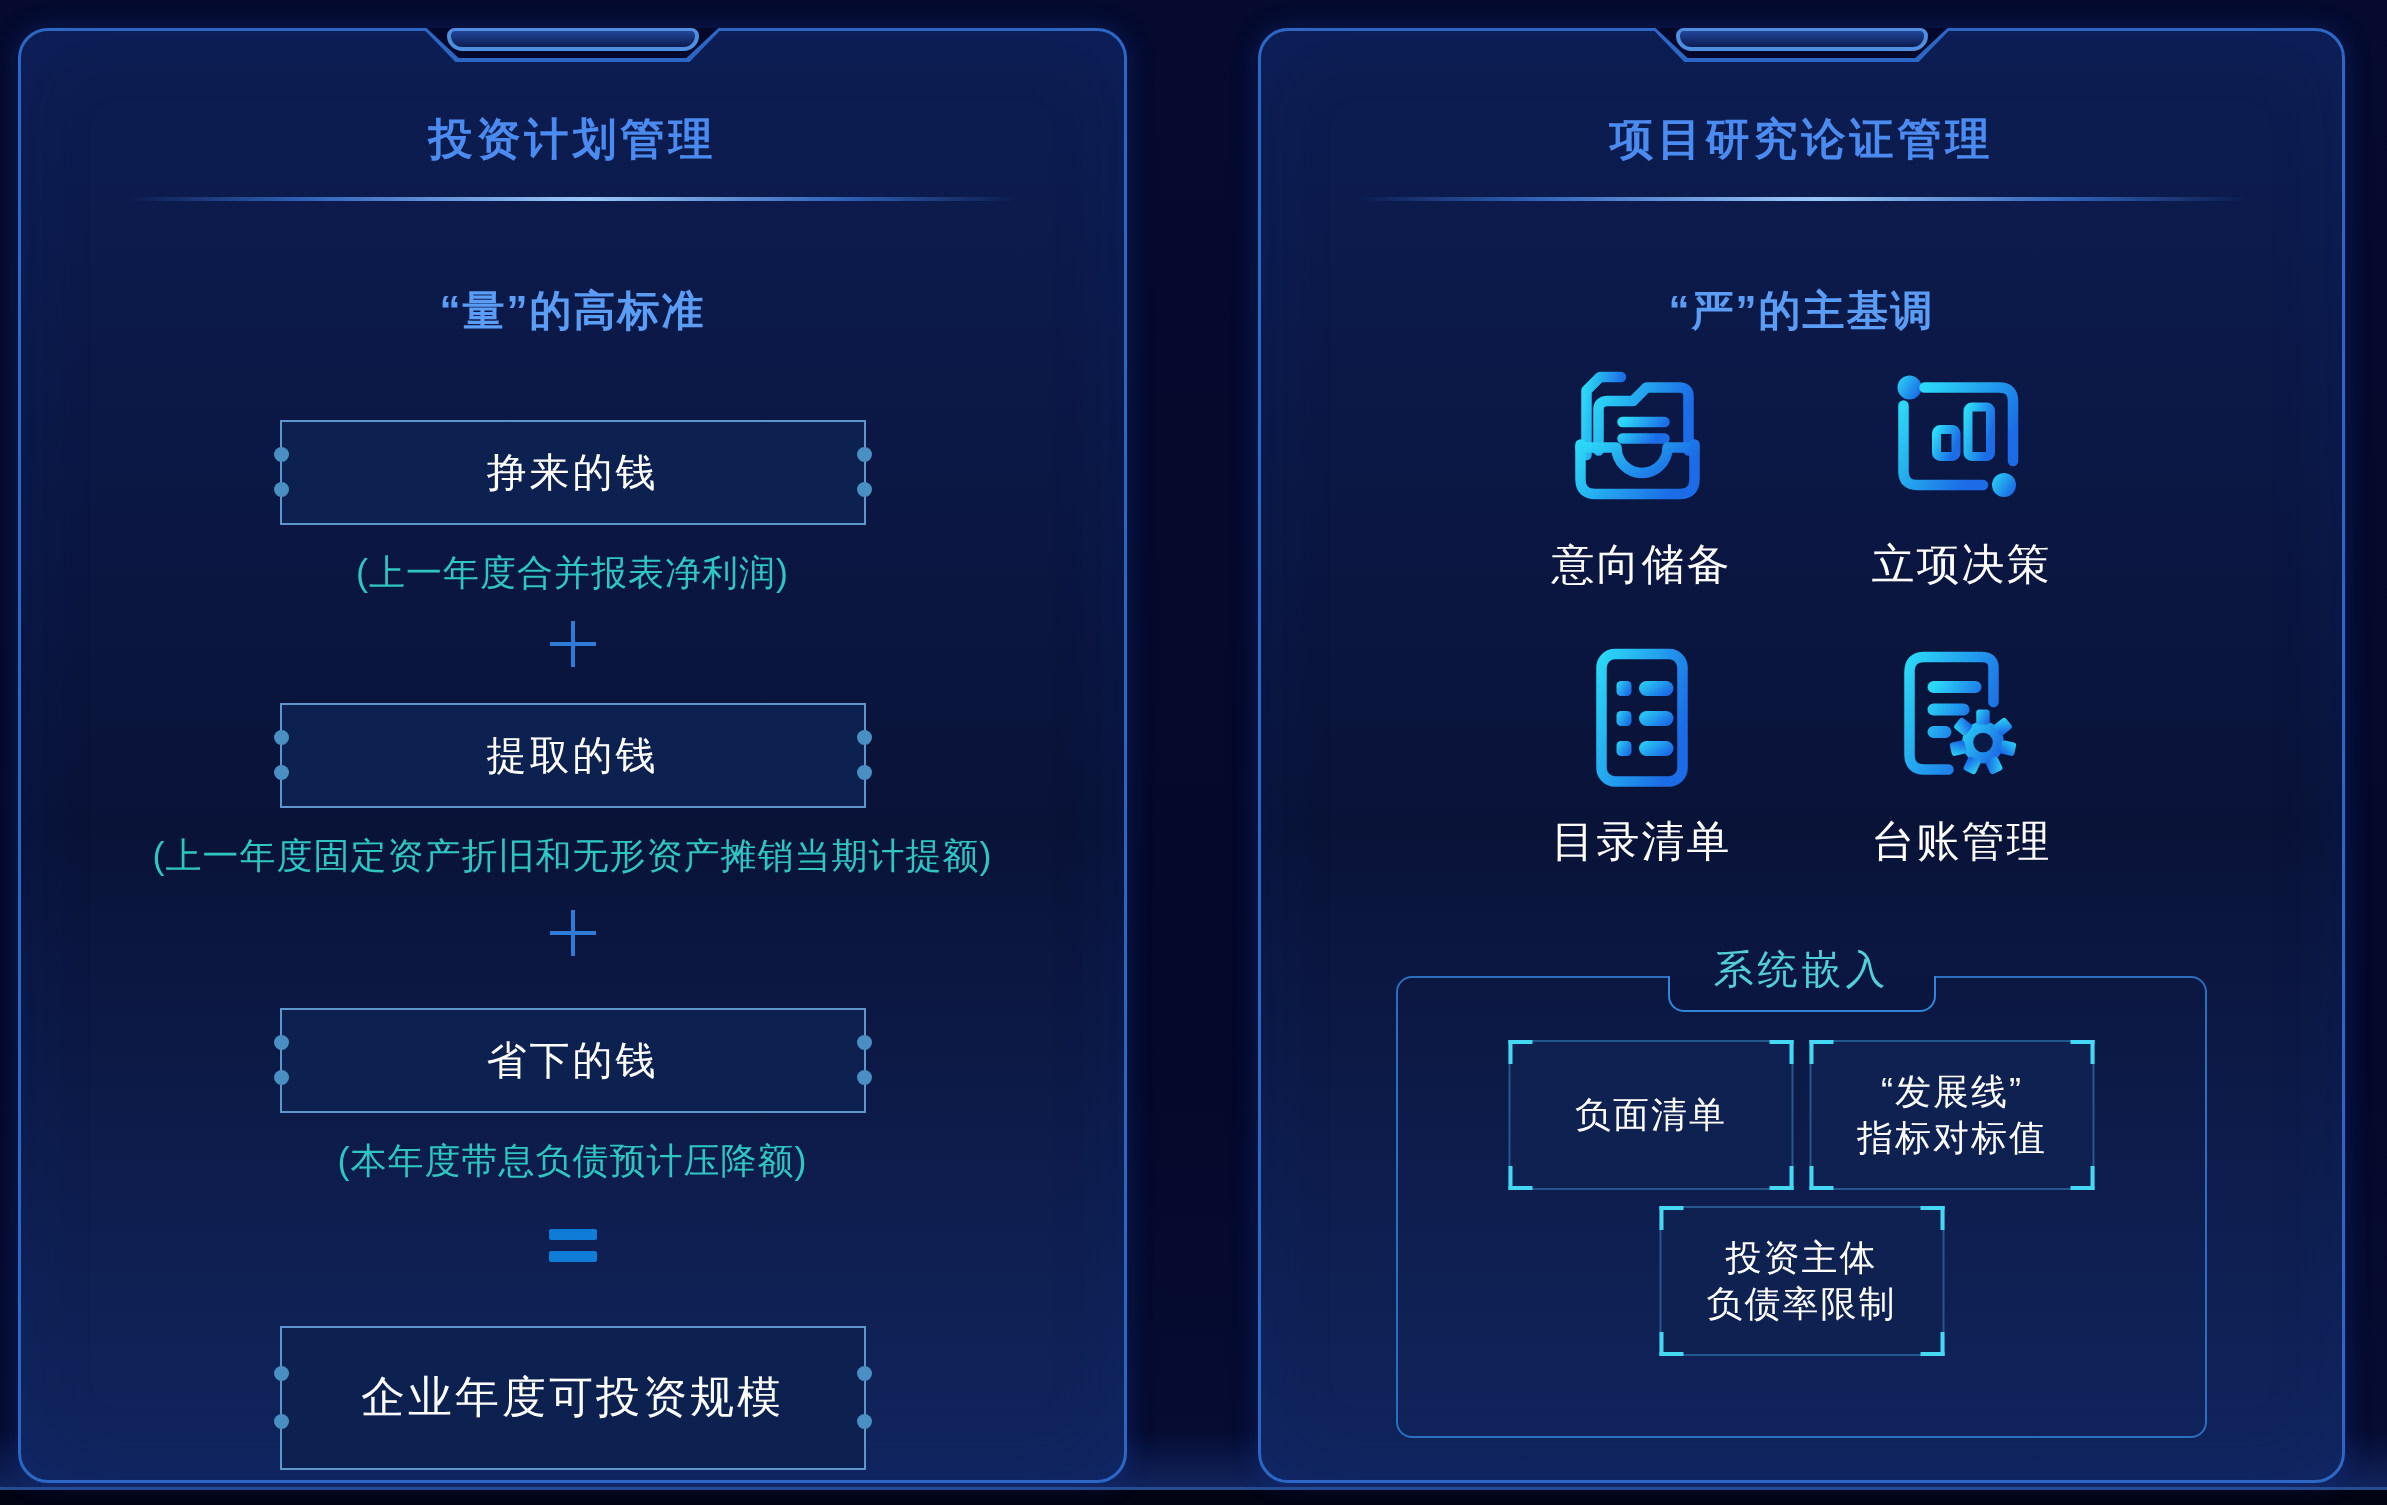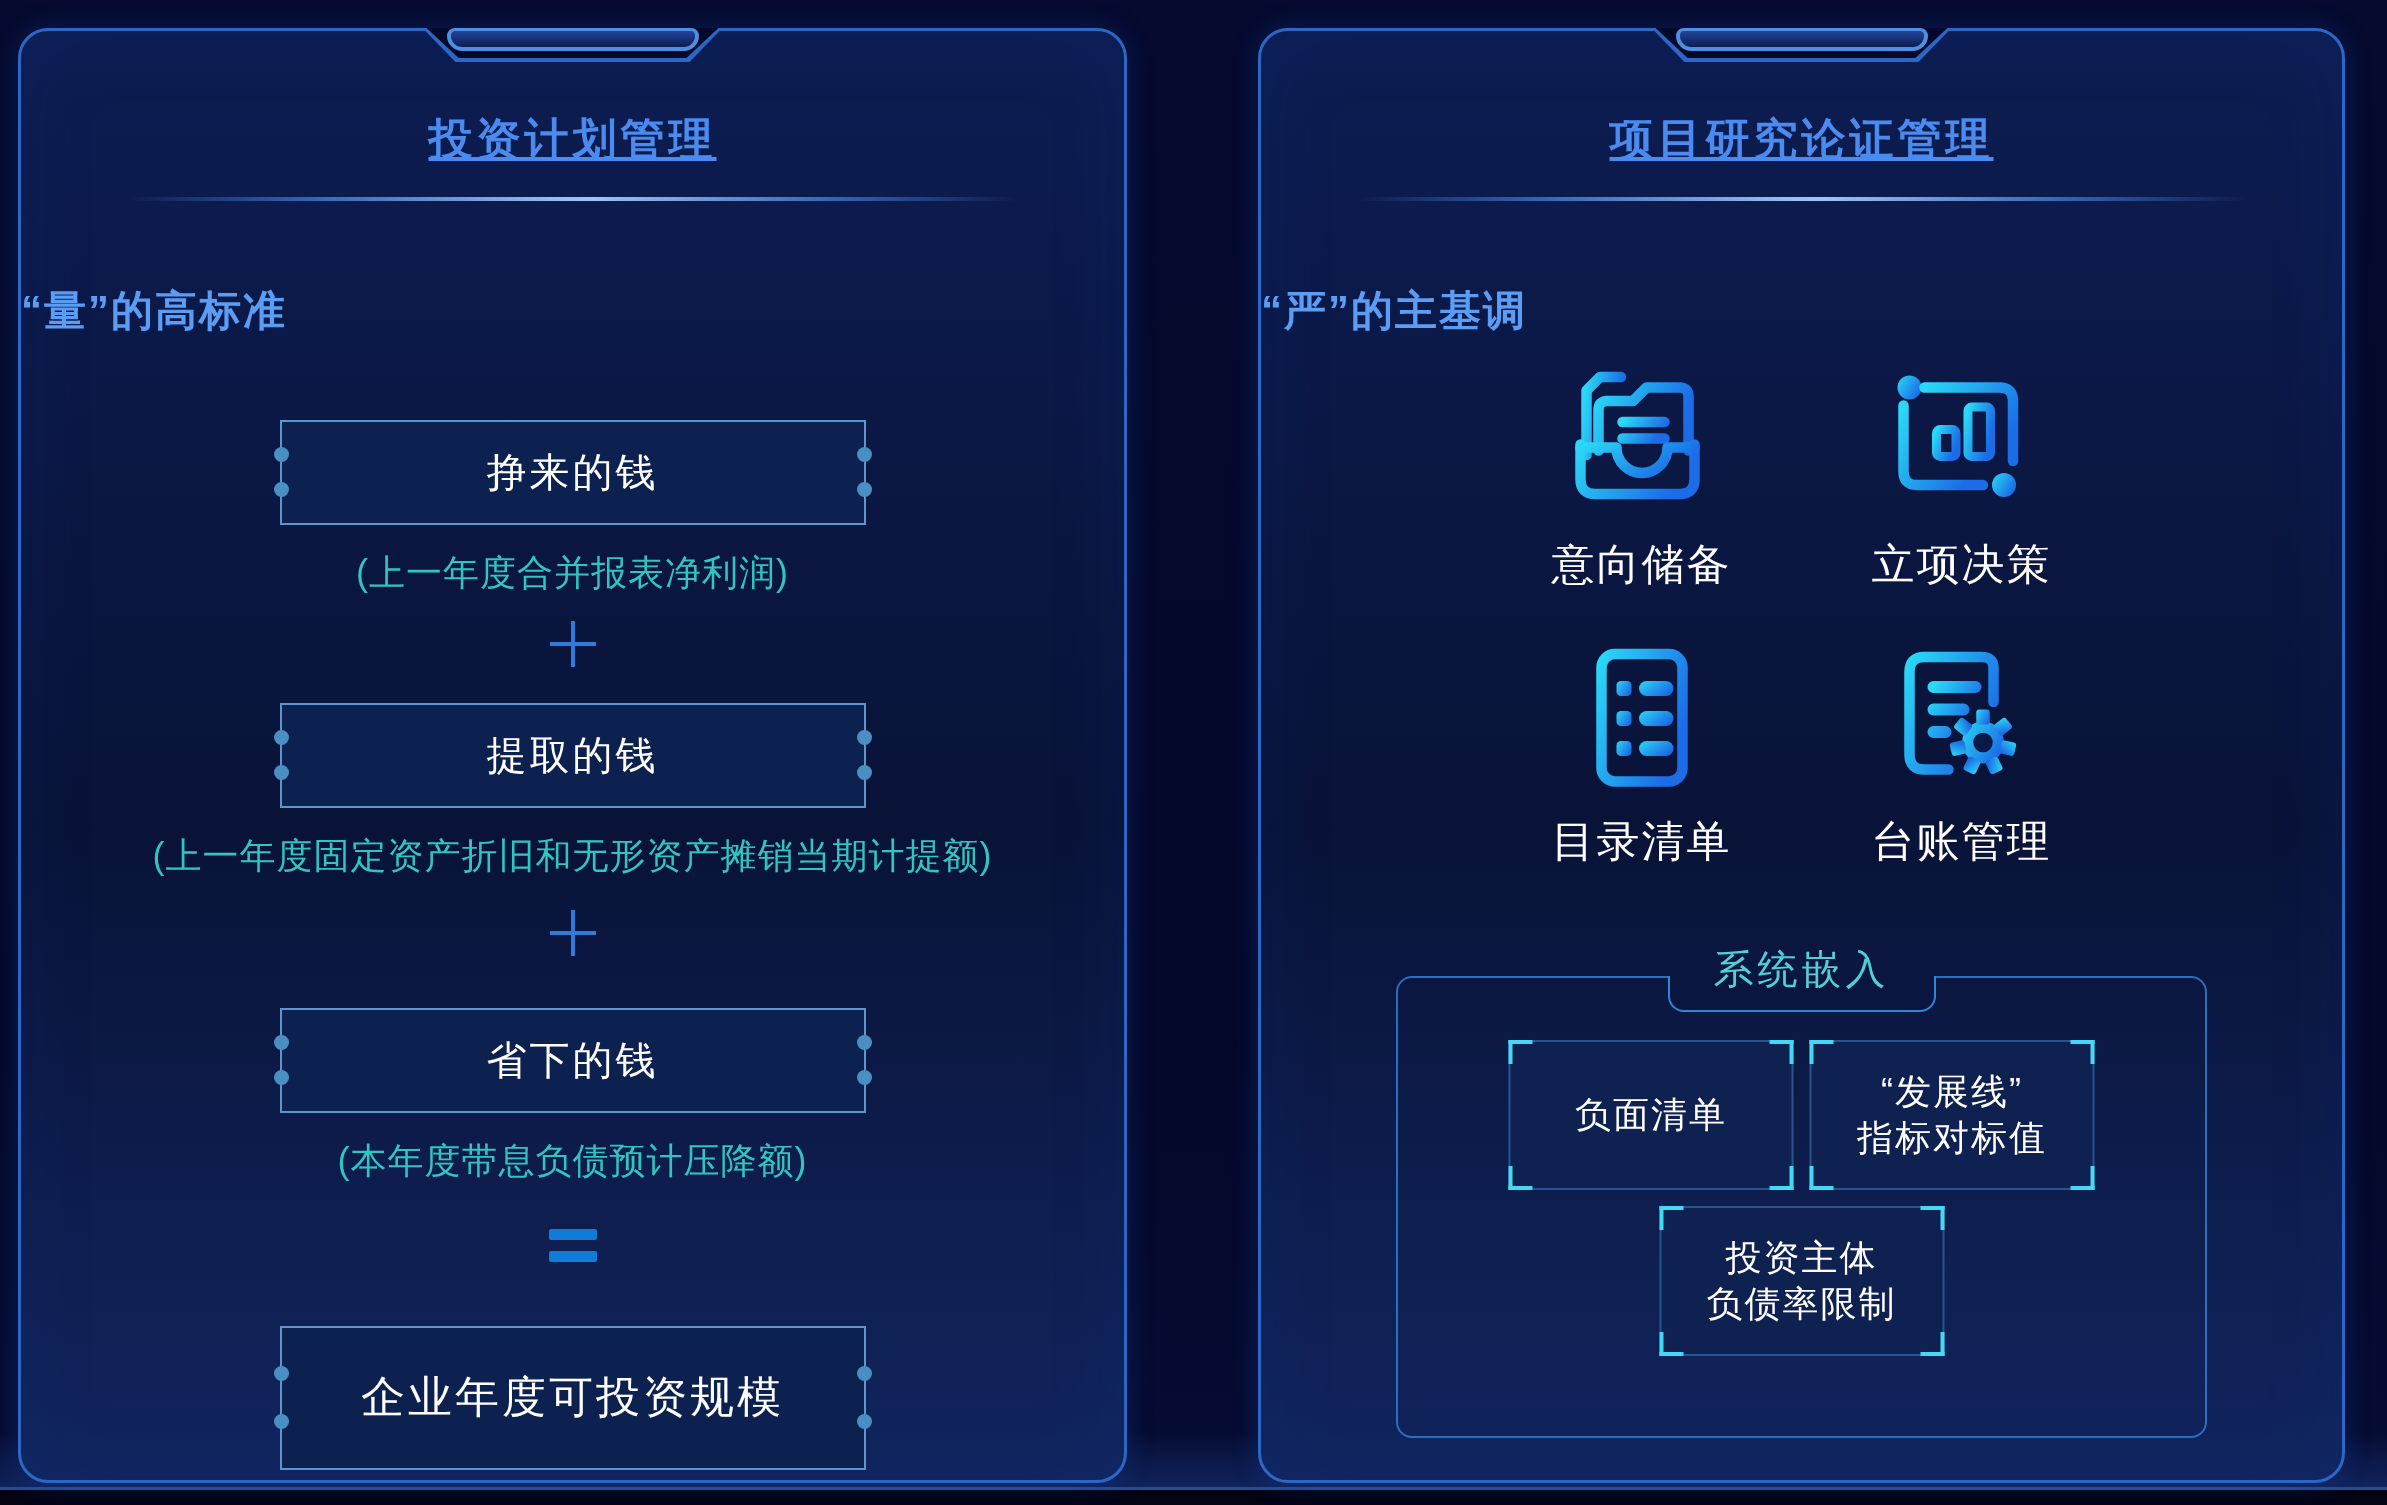--- a/index.html
+++ b/index.html
@@ -27,24 +27,24 @@
   .notch .trap-border{position:absolute;inset:0;background:#2c67c6;
     clip-path:polygon(0 0,100% 0,89% 100%,11% 100%);}
   .notch .trap-fill{position:absolute;left:4px;right:4px;top:0;height:30px;background:#04082a;
     clip-path:polygon(0 0,100% 0,89% 100%,11% 100%);}
   .notch .pill{position:absolute;left:50%;top:0;transform:translateX(-50%);
     width:252px;height:23px;box-sizing:border-box;
     background:linear-gradient(180deg,#24469a,#0c1c50);
     border:4px solid #4e8fe2;border-top-width:3px;border-radius:8px 8px 16px 16px;}
 
   .panel-title{margin:80px 0 0;text-align:center;font-size:44px;font-weight:700;
-    color:#4b8bf0;letter-spacing:4px;line-height:56px;text-decoration:underline;}
+    color:#4b8bf0;letter-spacing:4px;line-height:56px;}
   .divider{width:890px;height:4px;margin:30px auto 0;border-radius:2px;
     background:linear-gradient(90deg,rgba(26,54,120,0) 0%,#2f62b8 20%,#93bdf5 48%,#9cc6f8 52%,#2f62b8 80%,rgba(26,54,120,0) 100%);}
-  .subtitle{margin-top:88px;font-size:42px;font-weight:700;
+  .subtitle{margin-top:88px;text-align:center;font-size:42px;font-weight:700;
     color:#5b9df5;line-height:44px;letter-spacing:2px;}
 
   
   .flow{display:flex;flex-direction:column;align-items:center;}
   .fbox{position:relative;width:586px;height:105px;box-sizing:border-box;
     border:2px solid #5e96cc;background:#0d2150;display:flex;align-items:center;justify-content:center;
     color:#ffffff;font-size:40px;letter-spacing:3px;}
   .fbox.result{height:144px;font-size:44px;}
   .dot{position:absolute;width:15px;height:15px;border-radius:50%;background:#4a8fc2;}
   .dot.lt{left:-8px;top:calc(33% - 8px);} .dot.lb{left:-8px;top:calc(67% - 8px);}

